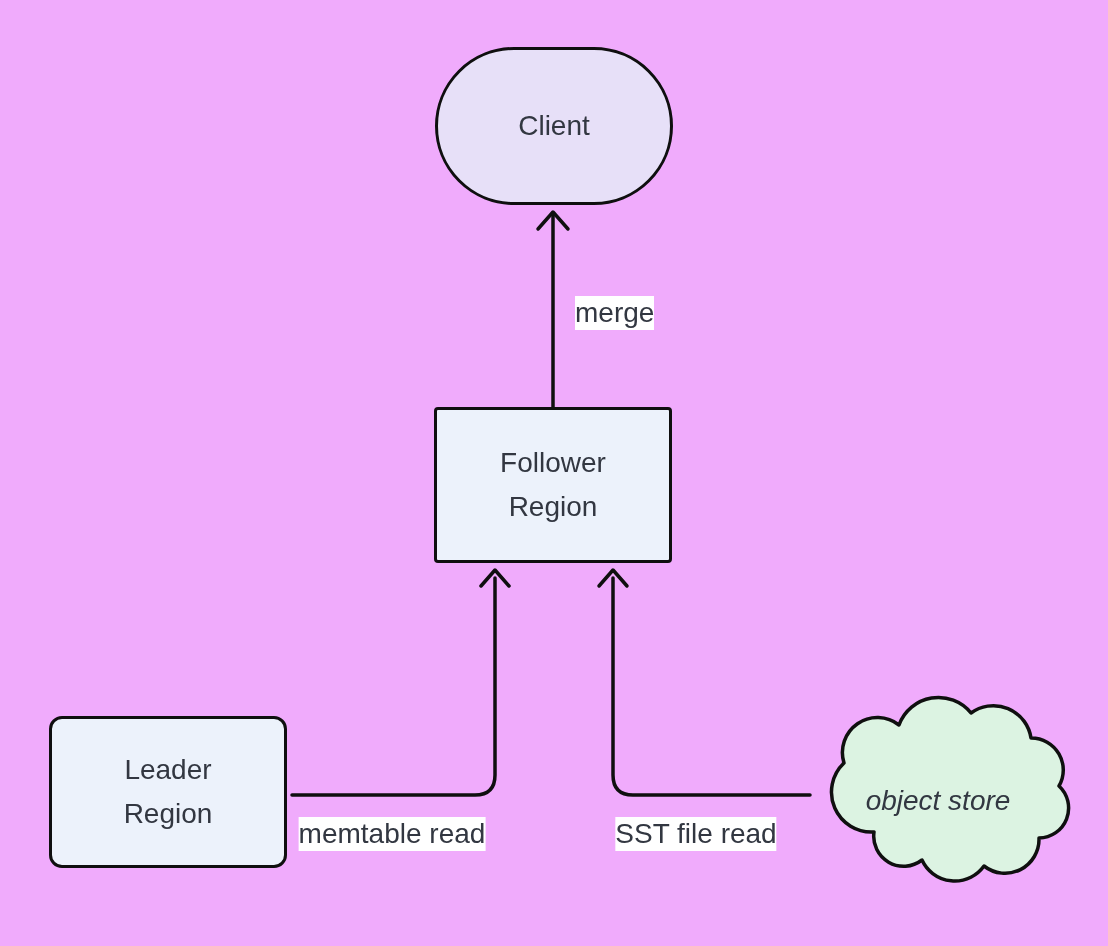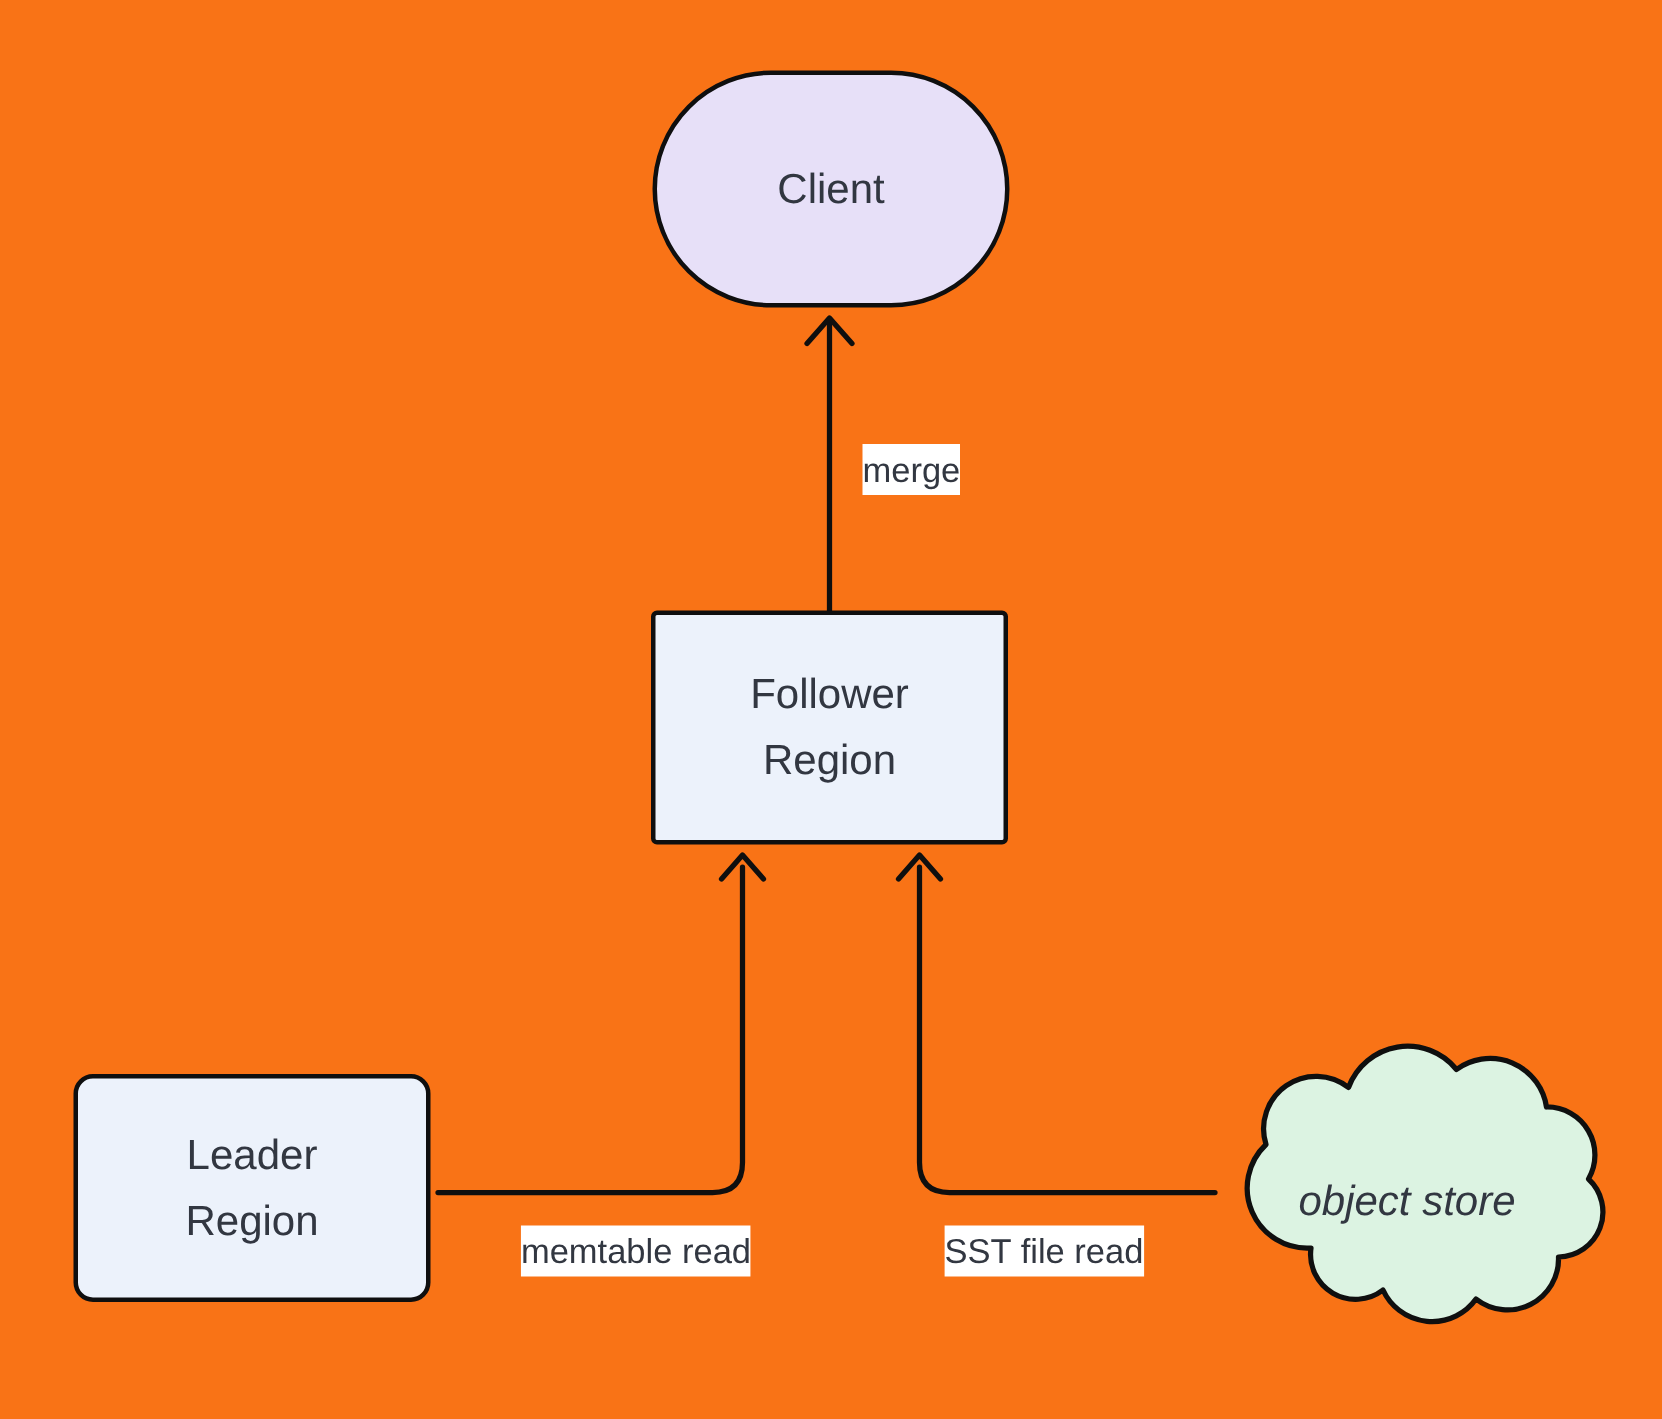--- a/index.html
+++ b/index.html
@@ -4,21 +4,21 @@
 <style>
   html, body {
     margin: 0;
     padding: 0;
     background: #ffffff;
   }
   .canvas {
     position: relative;
     width: 1108px;
     height: 946px;
-    background: #f97316;
+    background: #f0abfc;
     font-family: "Liberation Sans", sans-serif;
     color: #323741;
     overflow: hidden;
   }
   .diagram-svg {
     position: absolute;
     left: 0;
     top: 0;
     width: 1108px;
     height: 946px;
@@ -86,32 +86,32 @@
     left: 938px;
     top: 801px;
     transform: translate(-50%, -50%);
     font-size: 28px;
     white-space: nowrap;
     color: #323741;
     font-style: italic;
   }
   .edge-label {
     position: absolute;
-    font-size: 23px;
+    font-size: 28px;
     line-height: 34px;
     white-space: nowrap;
     color: #323741;
     background: #ffffff;
   }
   .edge-label-merge {
     left: 575px;
     top: 296px;
   }
   .edge-label-memtable {
-    left: 424px;
+    left: 392px;
     top: 834px;
     transform: translate(-50%, -50%);
     text-align: center;
   }
   .edge-label-sst {
     left: 696px;
     top: 834px;
     transform: translate(-50%, -50%);
   }
 </style>

